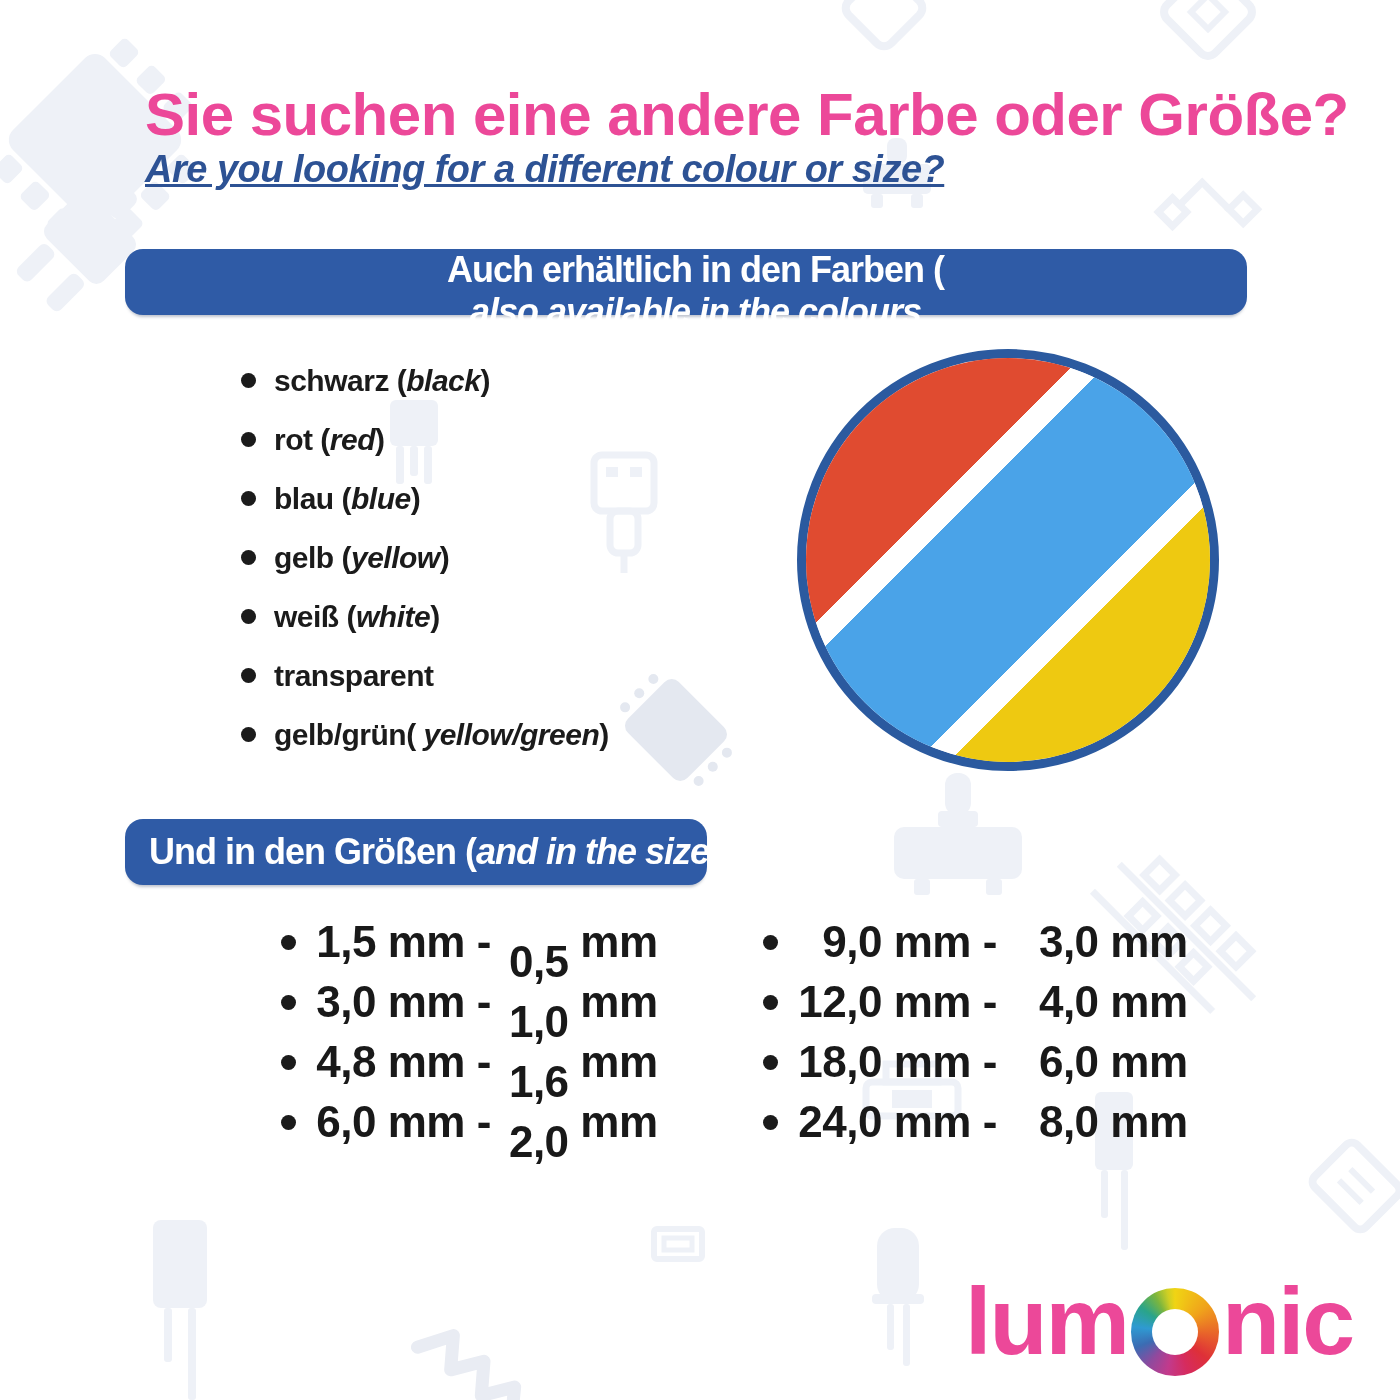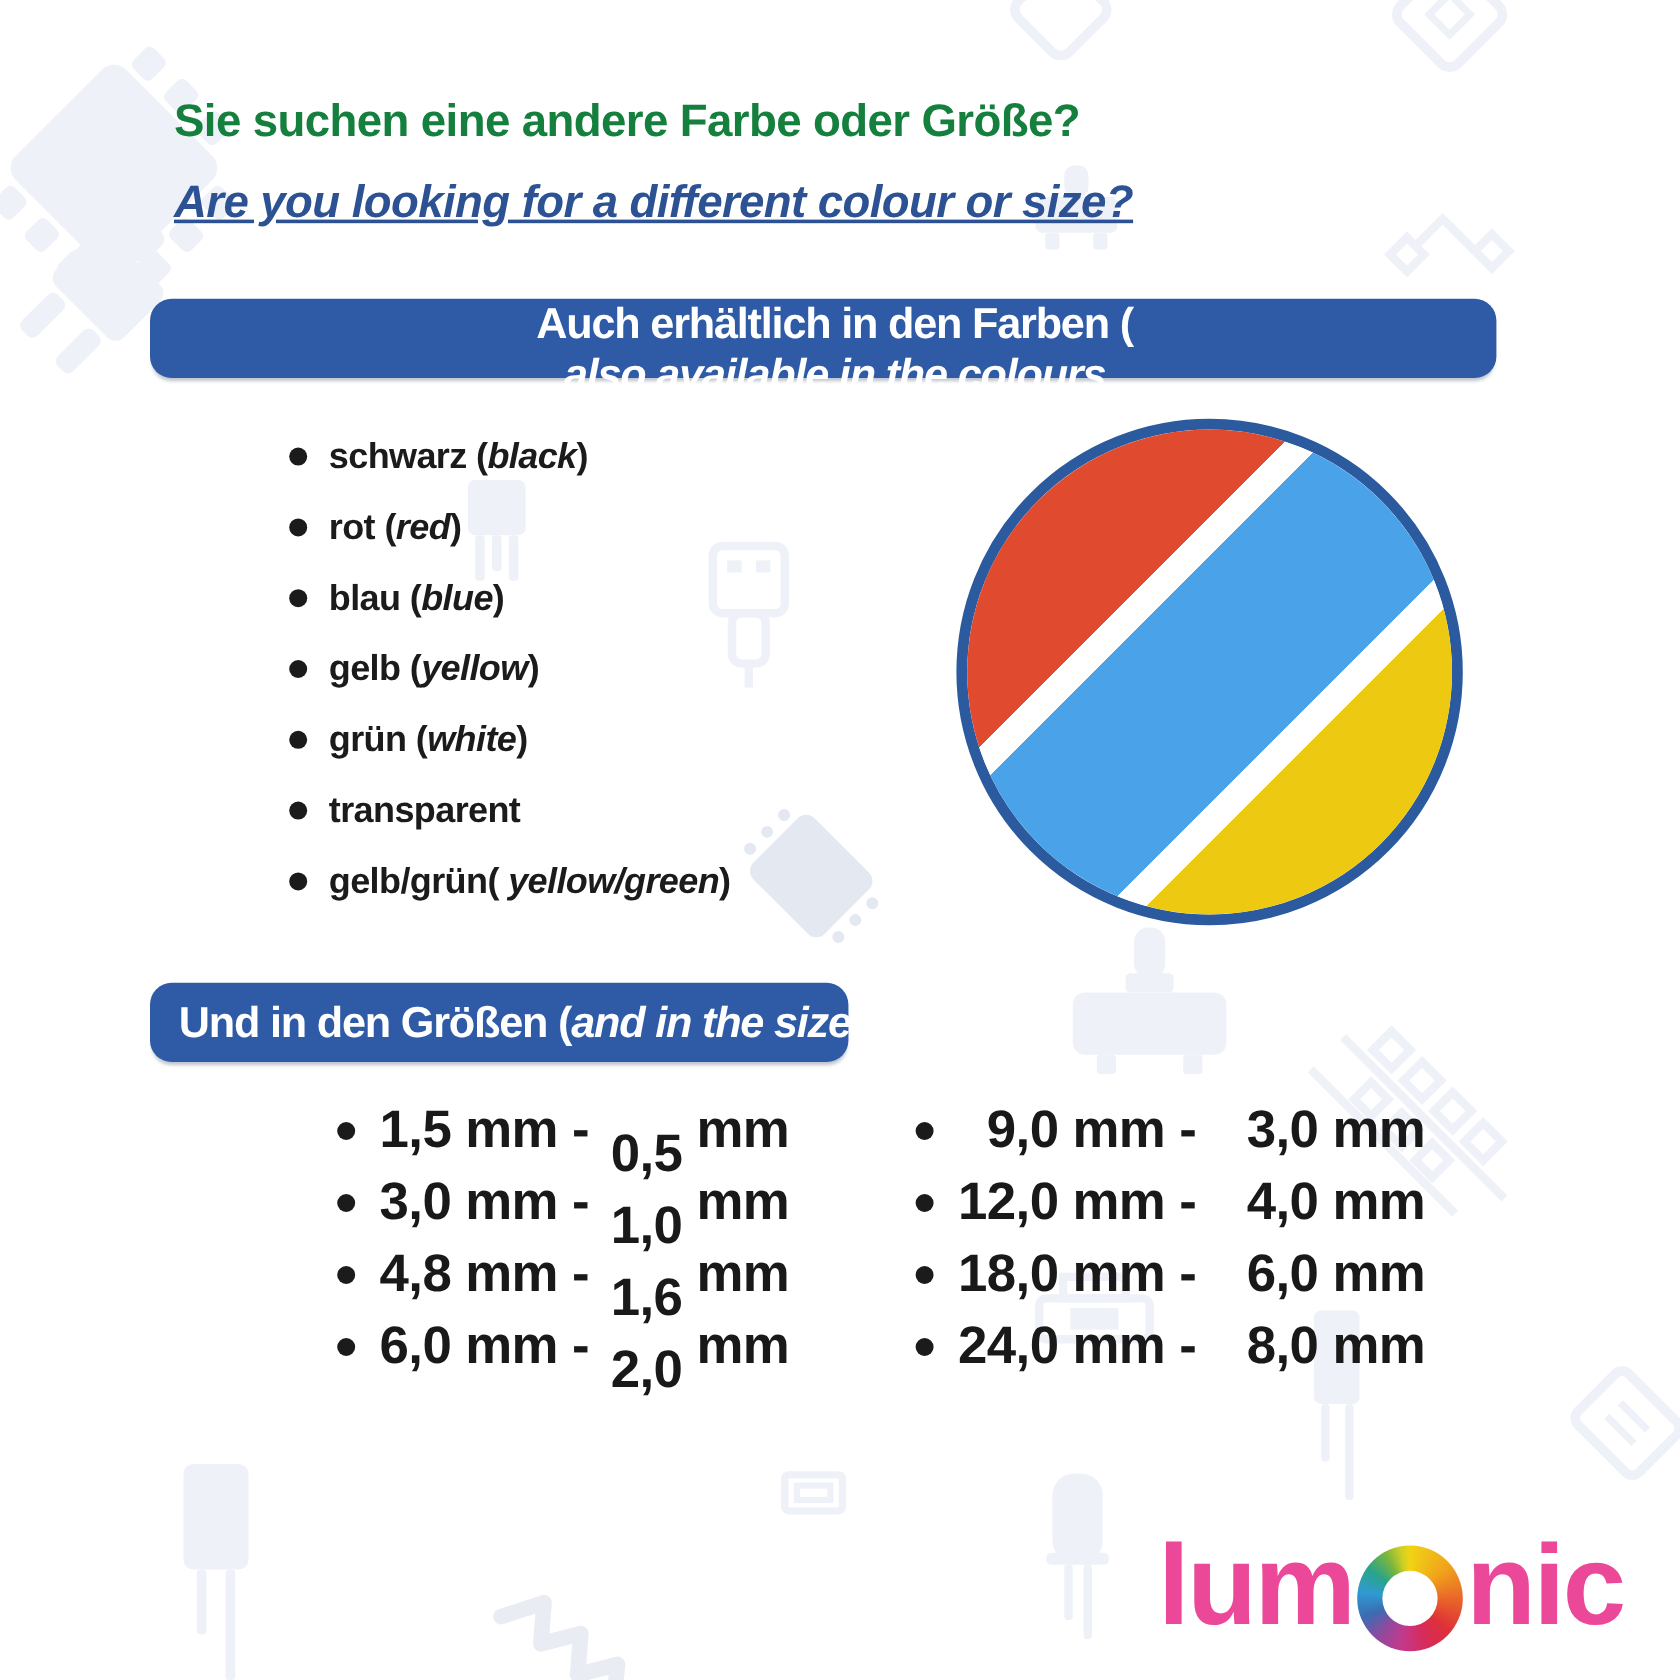--- a/index.html
+++ b/index.html
@@ -5,21 +5,21 @@
   html,body{margin:0;padding:0;background:#ffffff;}
   .canvas{
     position:relative;width:1400px;height:1400px;overflow:hidden;background:#ffffff;
     font-family:"Liberation Sans",sans-serif;color:#1b1b1b;
   }
   .wm{position:absolute;inset:0;pointer-events:none;}
 
   
   .page-title{
     position:absolute;left:145px;top:80px;margin:0;
-    font-size:38px;font-weight:700;letter-spacing:-0.5px;color:#15803d;white-space:pre;
+    font-size:60px;font-weight:700;letter-spacing:-0.5px;color:#ec4899;white-space:pre;
   }
   .page-subtitle{
     position:absolute;left:145px;top:148px;
     font-size:38px;font-weight:700;font-style:italic;letter-spacing:-0.5px;color:#2d5294;white-space:pre;text-decoration:underline;
   }
 
   
   .banner{
     position:absolute;left:125px;height:66px;border-radius:18px;
     background:#2f5ba6;color:#ffffff;display:flex;align-items:center;
@@ -218,21 +218,21 @@
 
   <div class="banner banner-colors">
     <span>Auch erhältlich in den Farben (</span><em>also available in the colours</em><span>):</span>
   </div>
 
   <ul class="plain color-list">
     <li><span class="dot"></span><span>schwarz</span><span> (</span><em>black</em><span>)</span></li>
     <li><span class="dot"></span><span>rot</span><span> (</span><em>red</em><span>)</span></li>
     <li><span class="dot"></span><span>blau</span><span> (</span><em>blue</em><span>)</span></li>
     <li><span class="dot"></span><span>gelb</span><span> (</span><em>yellow</em><span>)</span></li>
-    <li><span class="dot"></span><span>grün</span><span> (</span><em>white</em><span>)</span></li>
+    <li><span class="dot"></span><span>weiß</span><span> (</span><em>white</em><span>)</span></li>
     <li><span class="dot"></span><span>transparent</span><span></span><em></em><span></span></li>
     <li><span class="dot"></span><span>gelb/grün</span><span>( </span><em>yellow/green</em><span>)</span></li>
   </ul>
 
   <div class="photo-circle">
     <div class="stripes"></div>
   </div>
 
   <div class="banner banner-sizes">
     <span>Und in den Größen (</span><em>and in the sizes</em><span>):</span>

